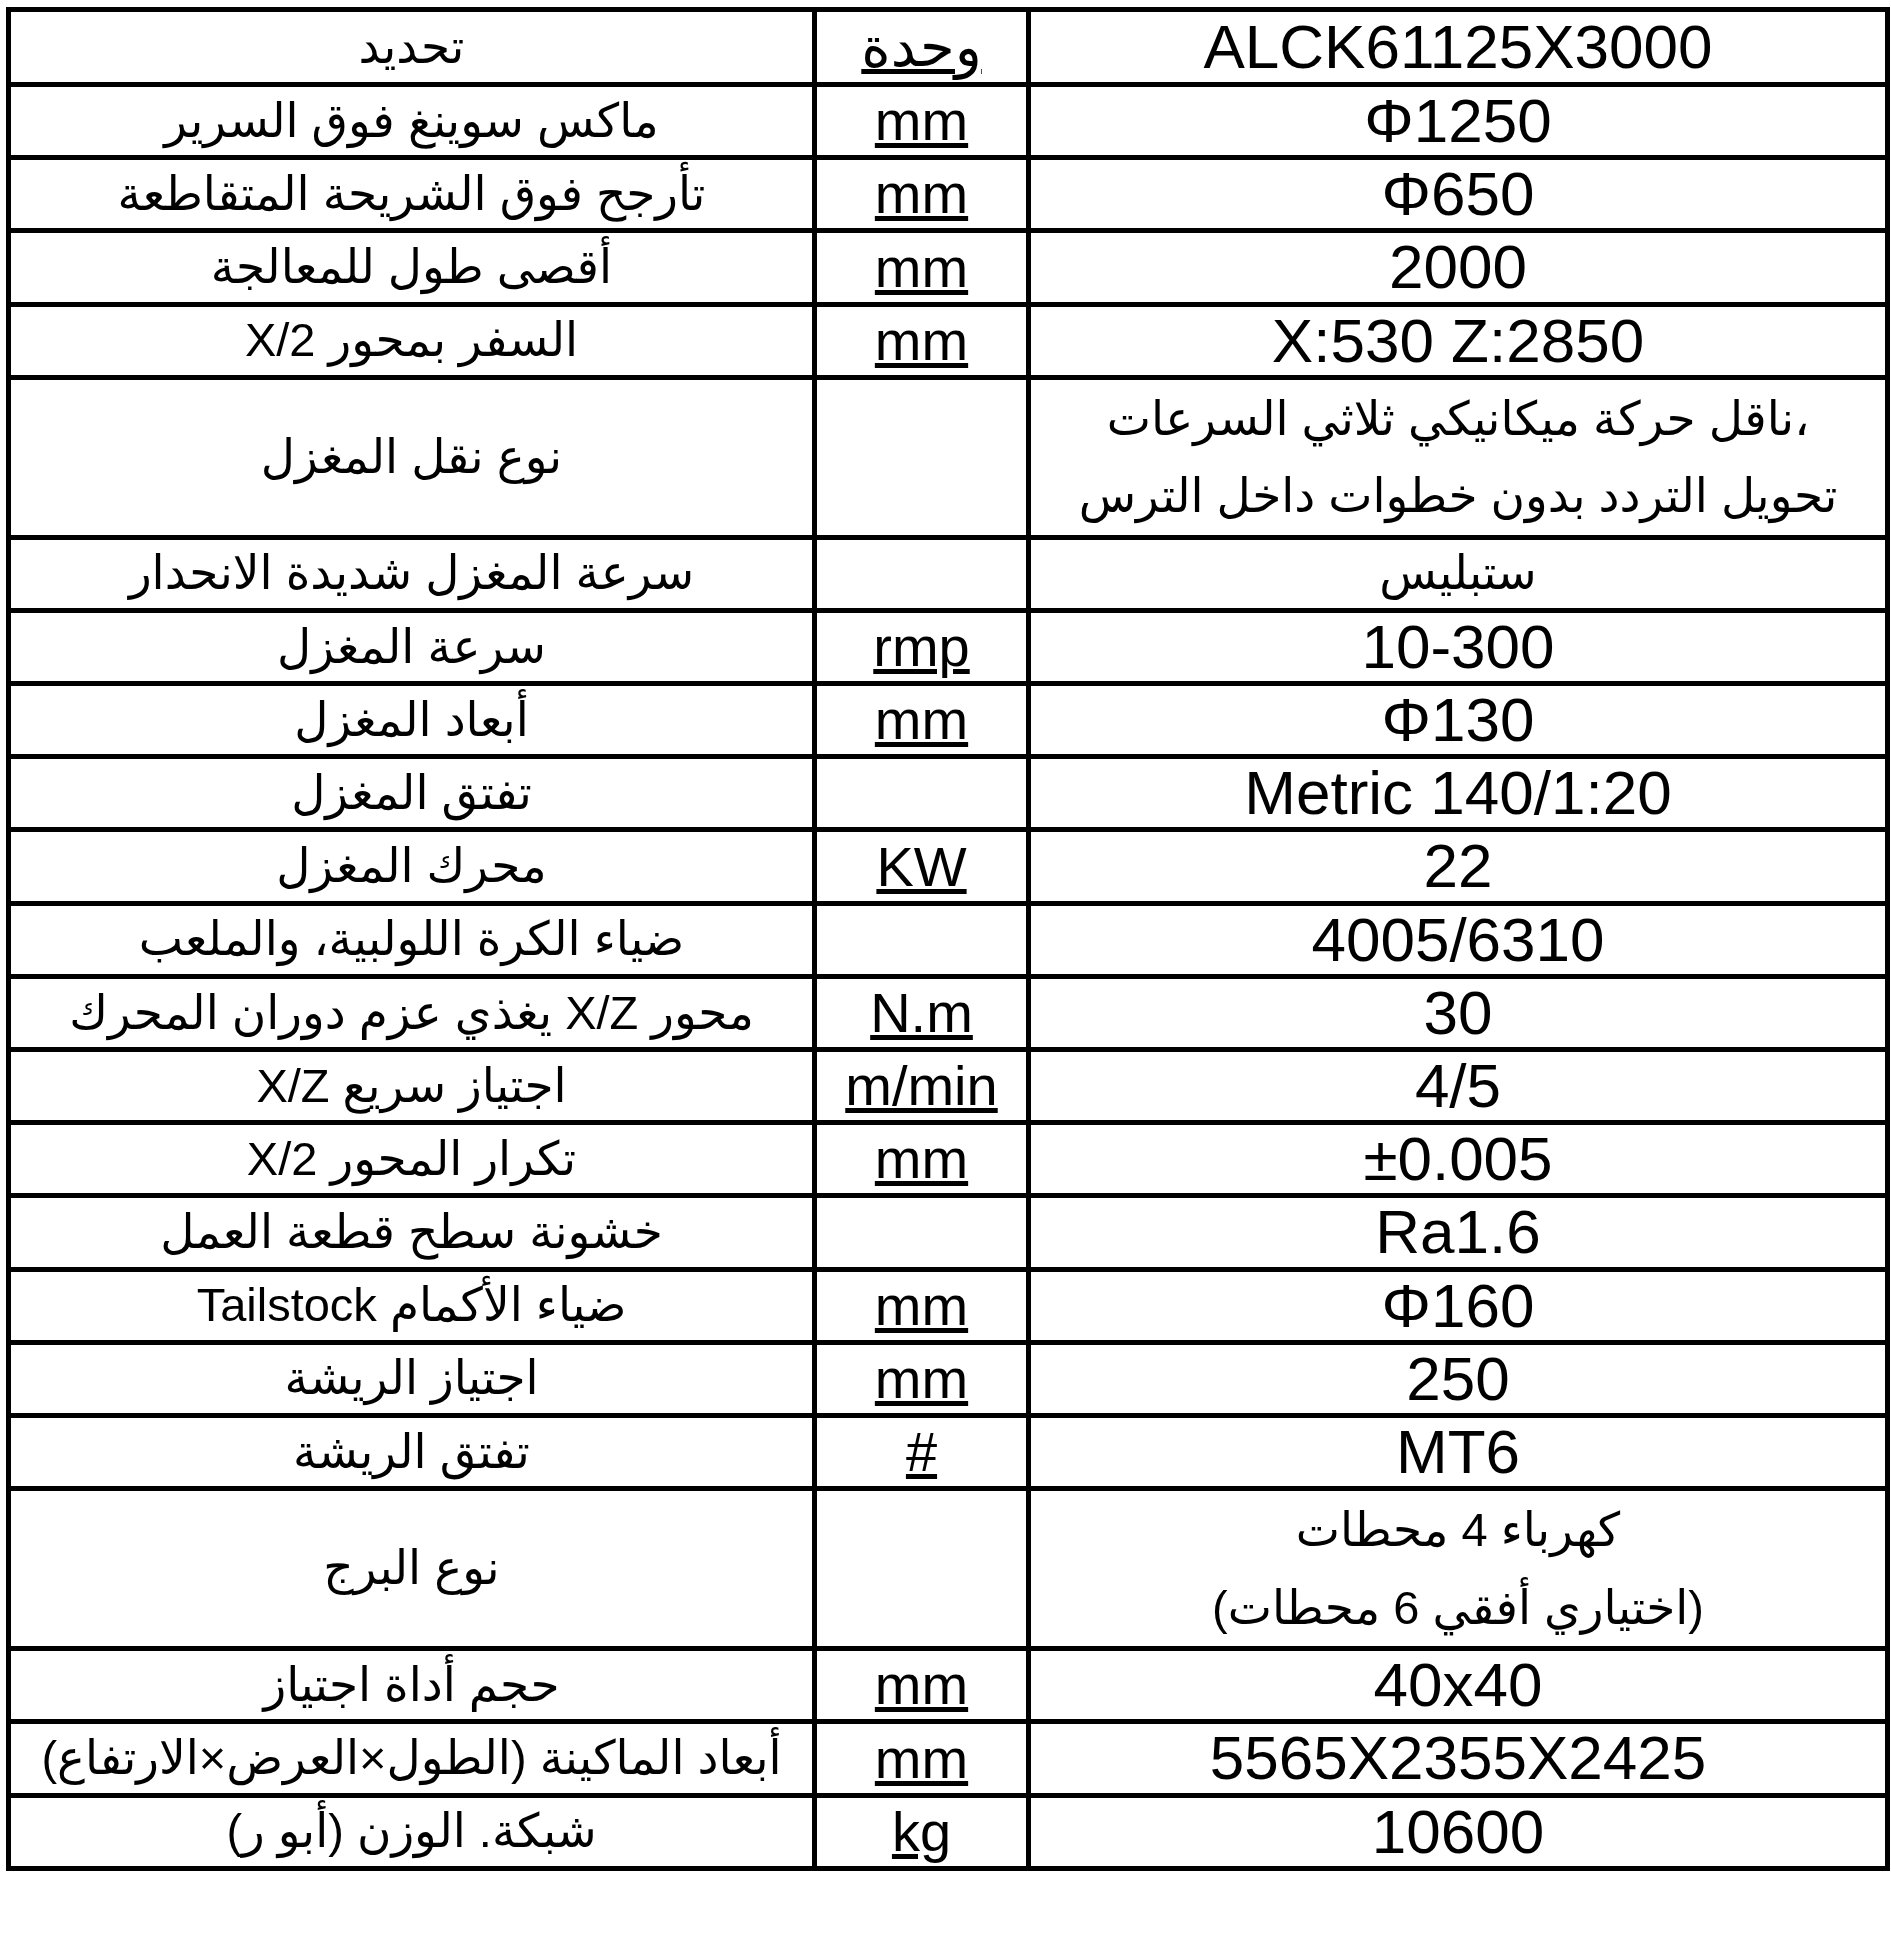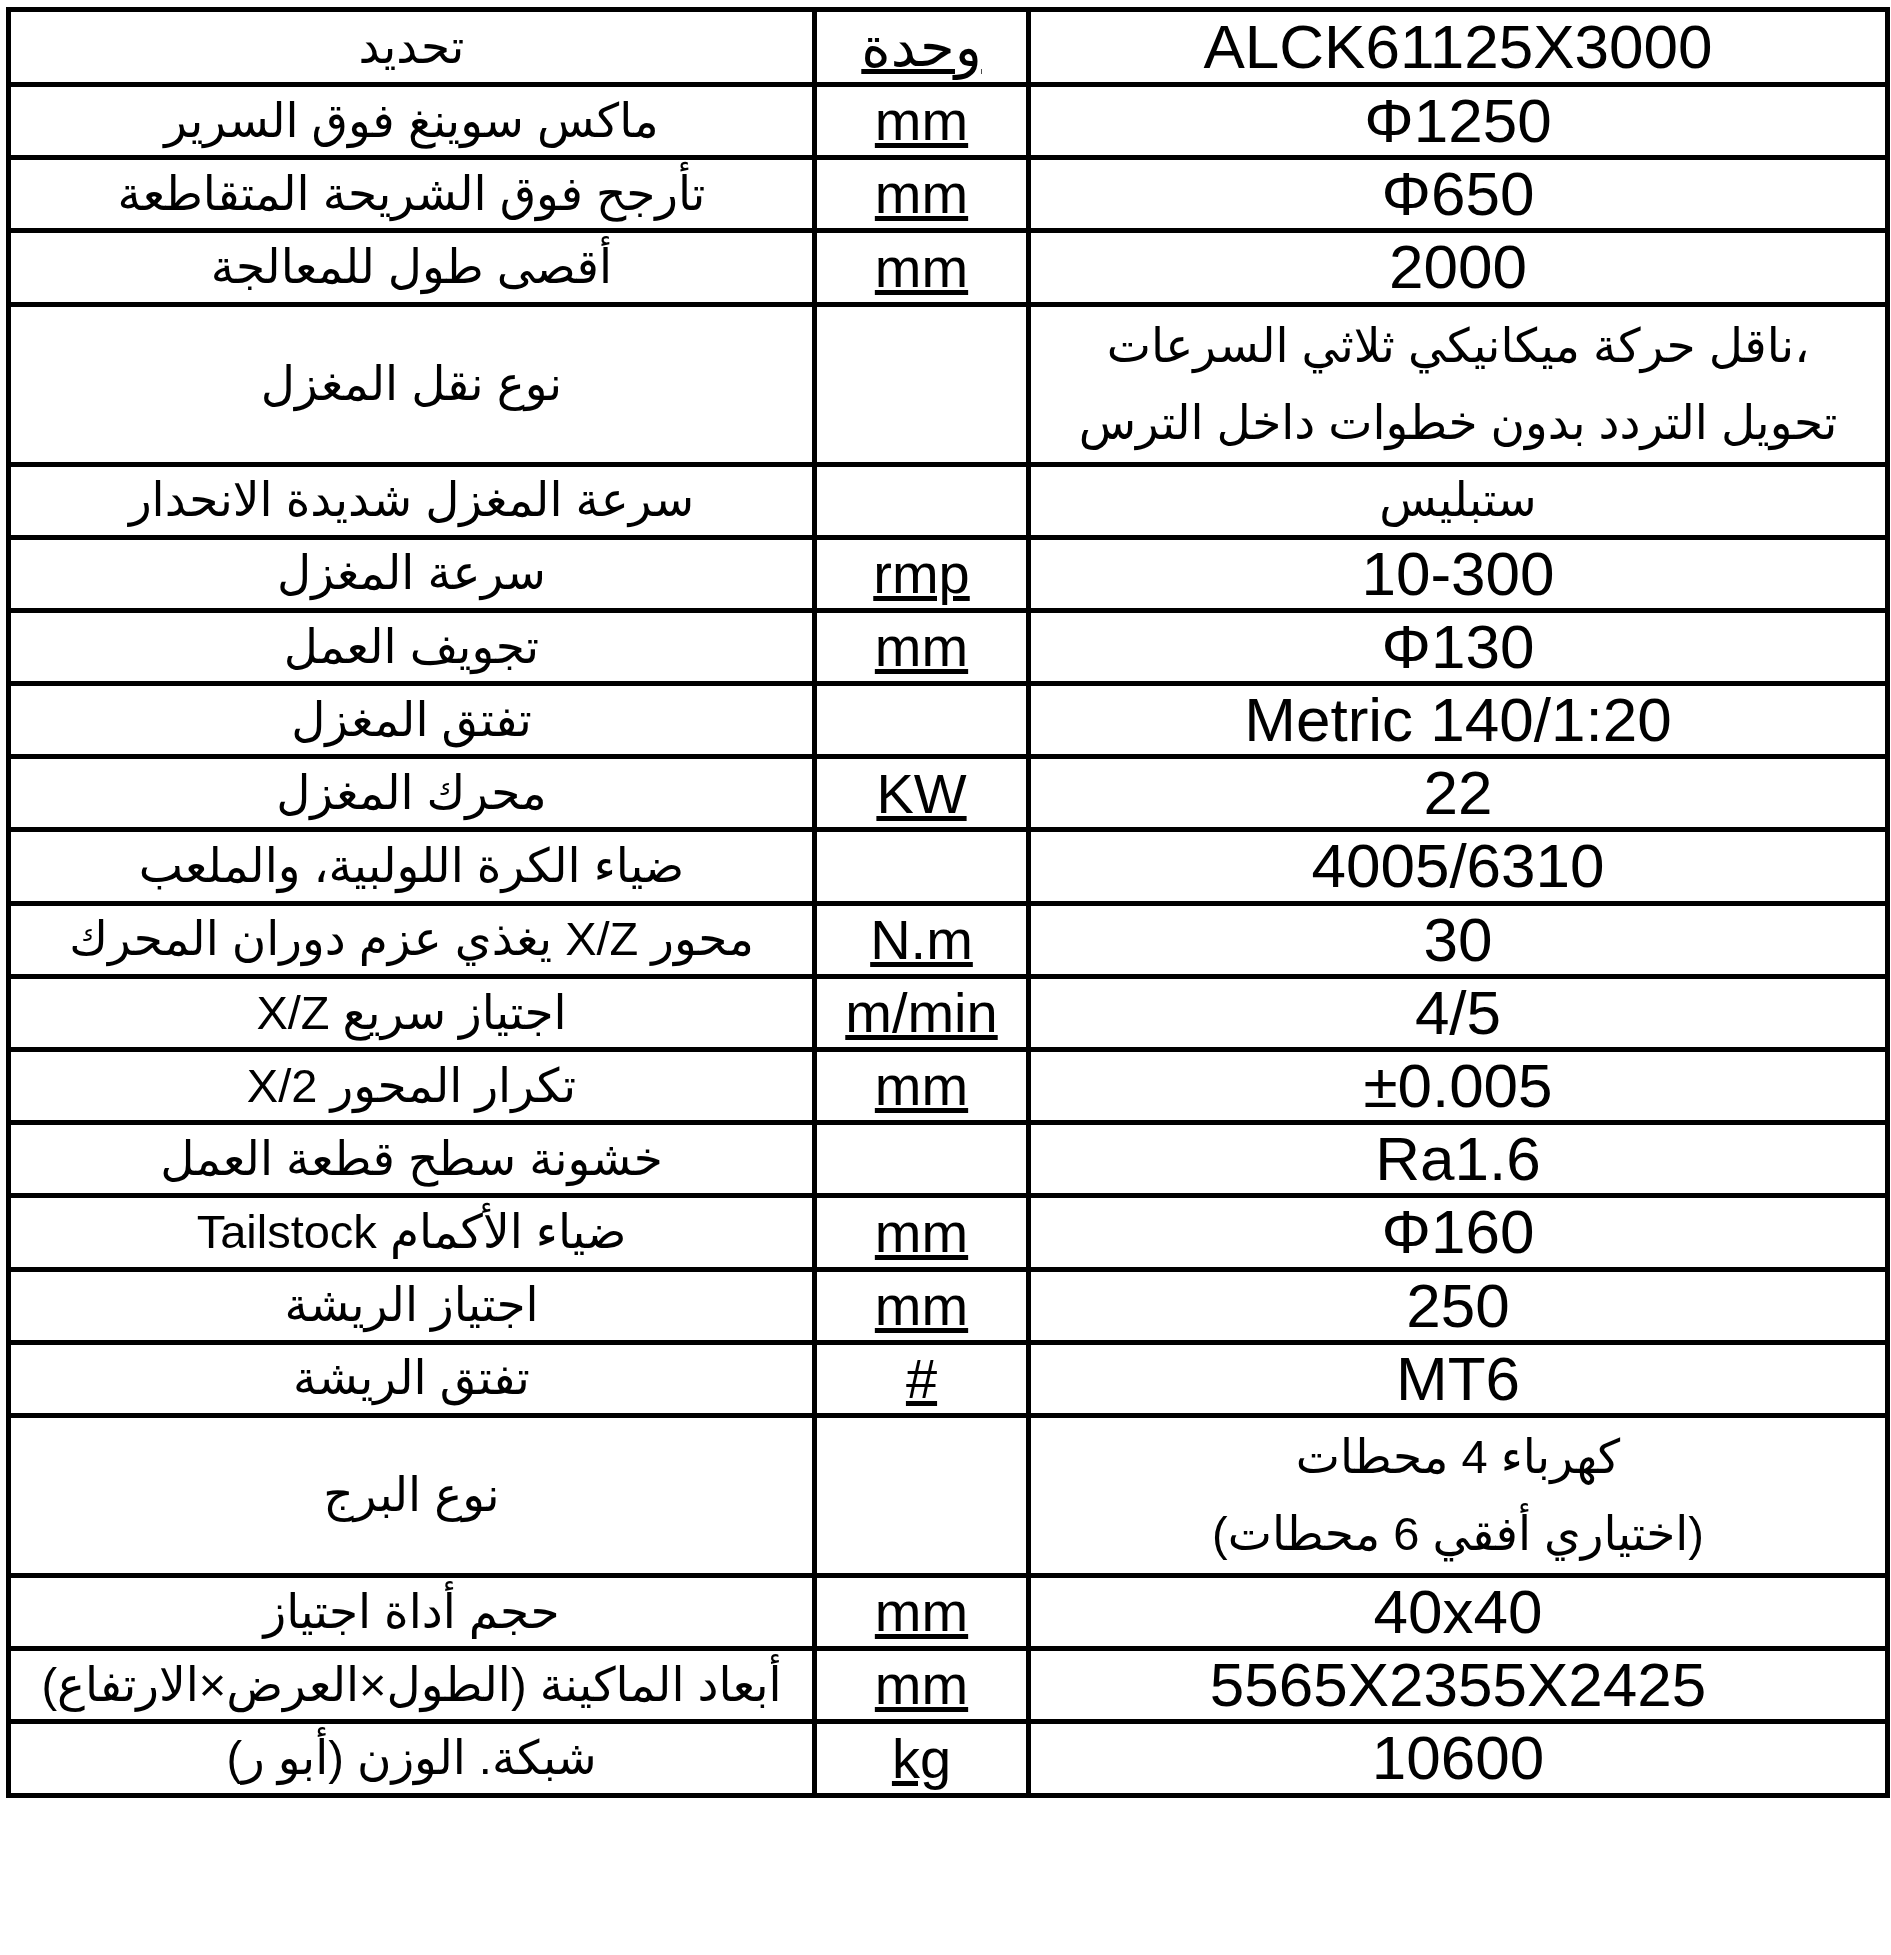--- a/index.html
+++ b/index.html
@@ -92,20 +92,25 @@
         <td class="lat unit">mm</td>
         <td class="lat" dir="auto">Φ650</td>
       </tr>
 
       <tr class="r-norm">
         <td class="ar" dir="rtl">أقصى طول للمعالجة</td>
         <td class="lat unit">mm</td>
         <td class="lat" dir="auto">2000</td>
       </tr>
 
+      <tr class="r-norm">
+        <td class="ar" dir="rtl">السفر بمحور X/2</td>
+        <td class="lat unit">mm</td>
+        <td class="lat" dir="auto">X:530 Z:2850</td>
+      </tr>
 
       <tr class="r-tall">
         <td class="ar bottom-align" dir="rtl">نوع نقل المغزل</td>
         <td class="lat unit"></td>
         <td class="ar multiline" dir="rtl">،ناقل حركة ميكانيكي ثلاثي السرعات
 تحويل التردد بدون خطوات داخل الترس</td>
       </tr>
 
       <tr class="r-norm">
         <td class="ar" dir="rtl">سرعة المغزل شديدة الانحدار</td>
@@ -113,21 +118,21 @@
         <td class="ar" dir="rtl">ستبليس</td>
       </tr>
 
       <tr class="r-norm">
         <td class="ar" dir="rtl">سرعة المغزل</td>
         <td class="lat unit">rmp</td>
         <td class="lat" dir="auto">10-300</td>
       </tr>
 
       <tr class="r-norm">
-        <td class="ar" dir="rtl">تجويف العمل</td>
+        <td class="ar" dir="rtl">أبعاد المغزل</td>
         <td class="lat unit">mm</td>
         <td class="lat" dir="auto">Φ130</td>
       </tr>
 
       <tr class="r-norm">
         <td class="ar" dir="rtl">تفتق المغزل</td>
         <td class="lat unit"></td>
         <td class="lat" dir="auto">Metric 140/1:20</td>
       </tr>
 

